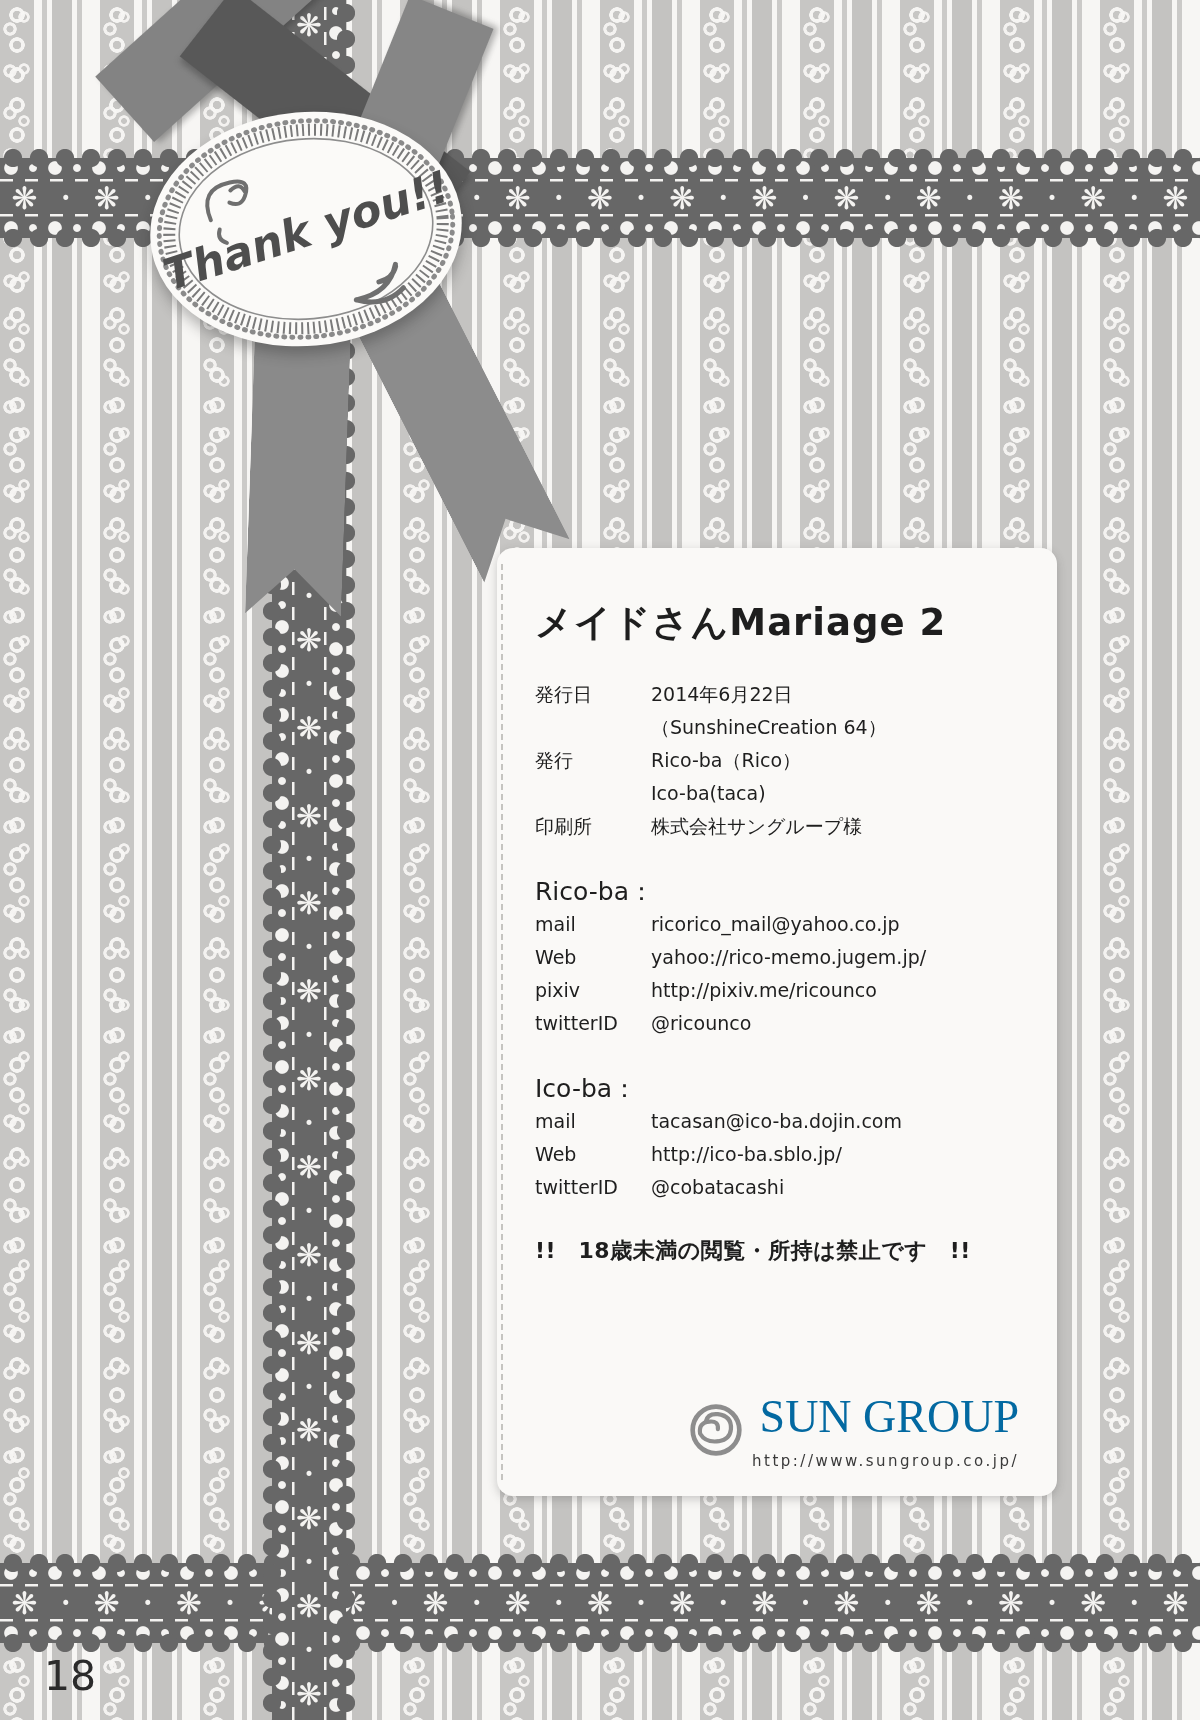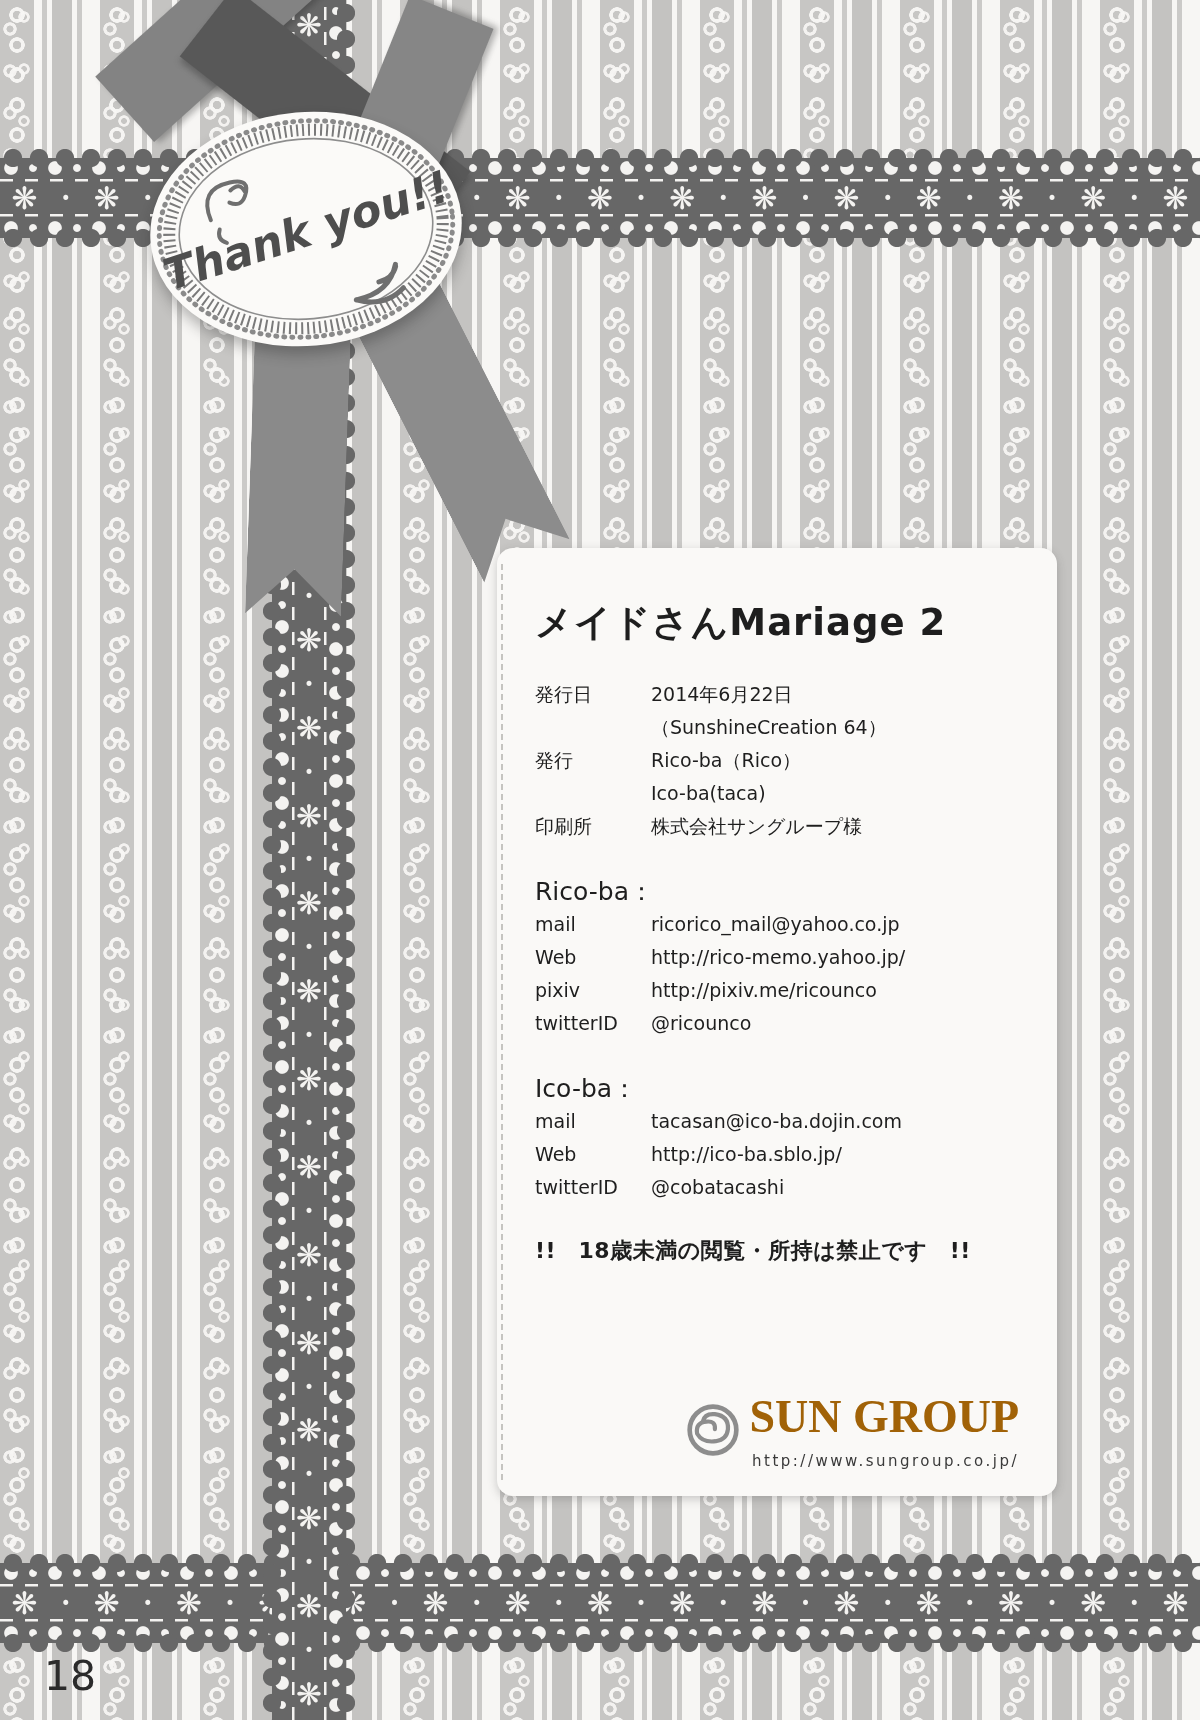--- a/index.html
+++ b/index.html
@@ -101,22 +101,22 @@
   .info-row{display:flex; font-size:19px; line-height:33px;}
   .info-row .lab{flex:0 0 116px;}
   .info-row .val{flex:1;}
   .gap{height:32px;}
   .plain{font-size:25px; line-height:33px;}
   .warning{font-size:22px; font-weight:bold; line-height:33px; margin-top:30px; letter-spacing:.5px;}
   .printer{position:absolute; right:38px; bottom:26px; display:flex; align-items:center; gap:8px;}
   .printer .mark{flex:0 0 auto;}
   .printer .ptxt{display:flex; flex-direction:column; align-items:flex-end;}
   .printer .pname{
-    font-family:"Liberation Serif", serif; font-weight:bold; font-size:46px;
-    color:#a16207; line-height:1; letter-spacing:0;
+    font-family:"Liberation Serif", serif; font-weight:normal; font-size:46px;
+    color:#0369a1; line-height:1; letter-spacing:0;
   }
   .printer .purl{
     font-size:15px; letter-spacing:2.5px; color:#3a3a3a; margin-top:12px;
     font-family:"DejaVu Sans", sans-serif;
   }
   
   .pagenum{position:absolute; left:44px; top:1652px; z-index:6; font-size:41px; color:#2b2b2b;}
 </style>
 </head>
 <body>
@@ -281,21 +281,21 @@
 
     <div class="gap"></div>
     <div class="plain">Rico-ba：</div>
     <div>
         <div class="info-row">
           <span class="lab">mail</span>
           <span class="val">ricorico_mail@yahoo.co.jp</span>
         </div>
         <div class="info-row">
           <span class="lab">Web</span>
-          <span class="val">http://rico-memo.yahoo.jp/</span>
+          <span class="val">yahoo://rico-memo.jugem.jp/</span>
         </div>
         <div class="info-row">
           <span class="lab">pixiv</span>
           <span class="val">http://pixiv.me/ricounco</span>
         </div>
         <div class="info-row">
           <span class="lab">twitterID</span>
           <span class="val">@ricounco</span>
         </div>
       </div>

